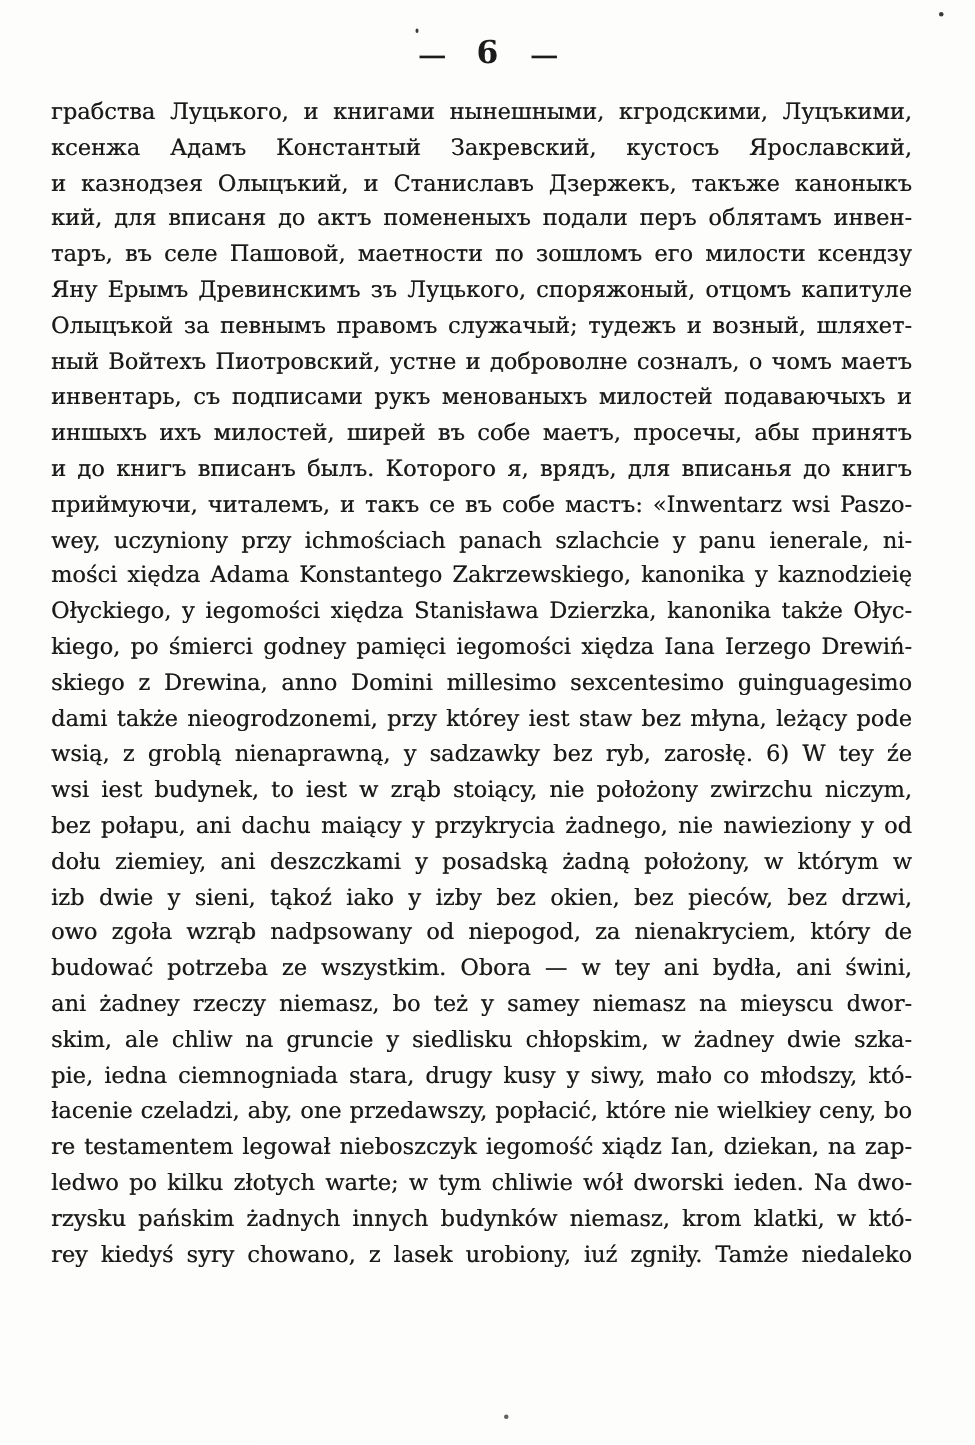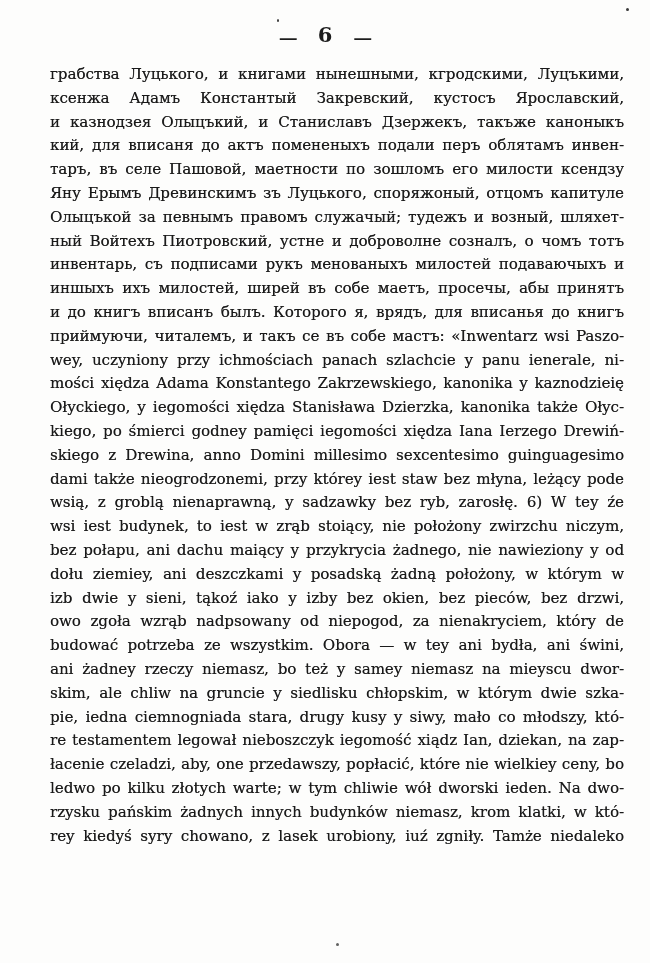--- a/index.html
+++ b/index.html
@@ -35,21 +35,21 @@
     position: relative;
     top: 2px;
   }
   .pagehead .num {
     font-size: 21px;
     font-weight: bold;
   }
   
   .textblock {
     position: absolute;
-    left: 50px;
+    left: 34px;
     top: 63px;
     width: 574px;
     font-size: 15px;
     line-height: 23.8px;
     color: #191919;
     text-shadow: 0.25px 0 0 rgba(20,20,20,0.65);
   }
   .textblock .line {
     height: 23.8px;
     overflow: hidden;
@@ -78,43 +78,43 @@
   </div>
 
   <div class="textblock">
       <div class="line">грабства Луцького, и книгами нынешными, кгродскими, Луцъкими,</div>
       <div class="line">ксенжа Адамъ Константый Закревский, кустосъ Ярославский, каноныкъ</div>
       <div class="line">и казнодзея Олыцъкий, и Станиславъ Дзержекъ, такъже каноныкъ Олыцъ-</div>
       <div class="line">кий, для вписаня до актъ помененыхъ подали перъ облятамъ инвен-</div>
       <div class="line">таръ, въ селе Пашовой, маетности по зошломъ его милости ксендзу</div>
       <div class="line">Яну Ерымъ Древинскимъ зъ Луцького, споряжоный, отцомъ капитуле</div>
       <div class="line">Олыцъкой за певнымъ правомъ служачый; тудежъ и возный, шляхет-</div>
-      <div class="line">ный Войтехъ Пиотровский, устне и доброволне созналъ, о чомъ тотъ</div>
+      <div class="line">ный Войтехъ Пиотровский, устне и доброволне созналъ, о чомъ маетъ</div>
       <div class="line">инвентарь, съ подписами рукъ менованыхъ милостей подаваючыхъ и</div>
       <div class="line">иншыхъ ихъ милостей, ширей въ собе маетъ, просечы, абы принятъ</div>
       <div class="line">и до книгъ вписанъ былъ. Которого я, врядъ, для вписанья до книгъ</div>
       <div class="line">приймуючи, читалемъ, и такъ се въ собе мастъ: «Inwentarz wsi Paszo-</div>
       <div class="line">wey, uczyniony przy ichmościach panach szlachcie y panu ienerale, ni-</div>
       <div class="line">mości xiędza Adama Konstantego Zakrzewskiego, kanonika y kaznodzieię</div>
       <div class="line">Ołyckiego, y iegomości xiędza Stanisława Dzierzka, kanonika także Ołyc-</div>
       <div class="line">kiego, po śmierci godney pamięci iegomości xiędza Iana Ierzego Drewiń-</div>
       <div class="line">skiego z Drewina, anno Domini millesimo sexcentesimo guinguagesimo</div>
       <div class="line">dami także nieogrodzonemi, przy którey iest staw bez młyna, leżący pode</div>
       <div class="line">wsią, z groblą nienaprawną, y sadzawky bez ryb, zarosłę. 6) W tey źe</div>
       <div class="line">wsi iest budynek, to iest w zrąb stoiący, nie położony zwirzchu niczym,</div>
       <div class="line">bez połapu, ani dachu maiący y przykrycia żadnego, nie nawieziony y od</div>
       <div class="line">dołu ziemiey, ani deszczkami y posadską żadną położony, w którym w zrębie</div>
       <div class="line">izb dwie y sieni, tąkoź iako y izby bez okien, bez pieców, bez drzwi,</div>
       <div class="line">owo zgoła wzrąb nadpsowany od niepogod, za nienakryciem, który de nowo</div>
       <div class="line">budować potrzeba ze wszystkim. Obora — w tey ani bydła, ani świni,</div>
       <div class="line">ani żadney rzeczy niemasz, bo też y samey niemasz na mieyscu dwor-</div>
-      <div class="line">skim, ale chliw na gruncie y siedlisku chłopskim, w którym dwie szka-</div>
+      <div class="line">skim, ale chliw na gruncie y siedlisku chłopskim, w żadney dwie szka-</div>
       <div class="line">pie, iedna ciemnogniada stara, drugy kusy y siwy, mało co młodszy, któ-</div>
+      <div class="line">łacenie czeladzi, aby, one przedawszy, popłacić, które nie wielkiey ceny, bo</div>
       <div class="line">re testamentem legował nieboszczyk iegomość xiądz Ian, dziekan, na zap-</div>
-      <div class="line">łacenie czeladzi, aby, one przedawszy, popłacić, które nie wielkiey ceny, bo</div>
       <div class="line">ledwo po kilku złotych warte; w tym chliwie wół dworski ieden. Na dwo-</div>
       <div class="line">rzysku pańskim żadnych innych budynków niemasz, krom klatki, w któ-</div>
       <div class="line">rey kiedyś syry chowano, z lasek urobiony, iuź zgniły. Tamże niedaleko</div>
     </div>
 
   <span class="speck s1"></span>
   <span class="speck s2"></span>
   <span class="speck s3"></span>
 
 </div>

